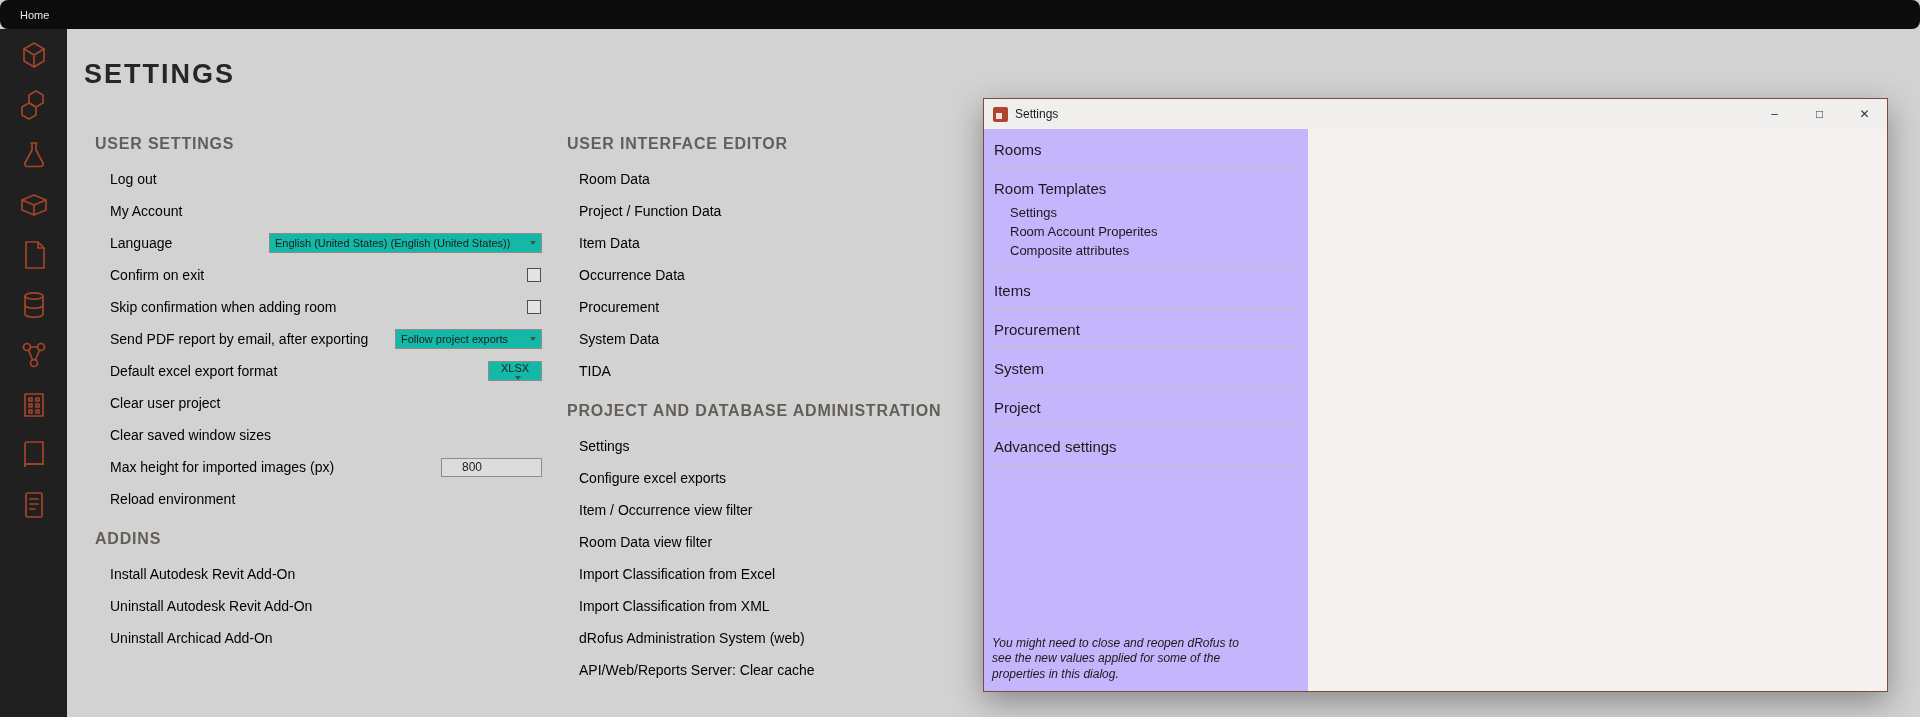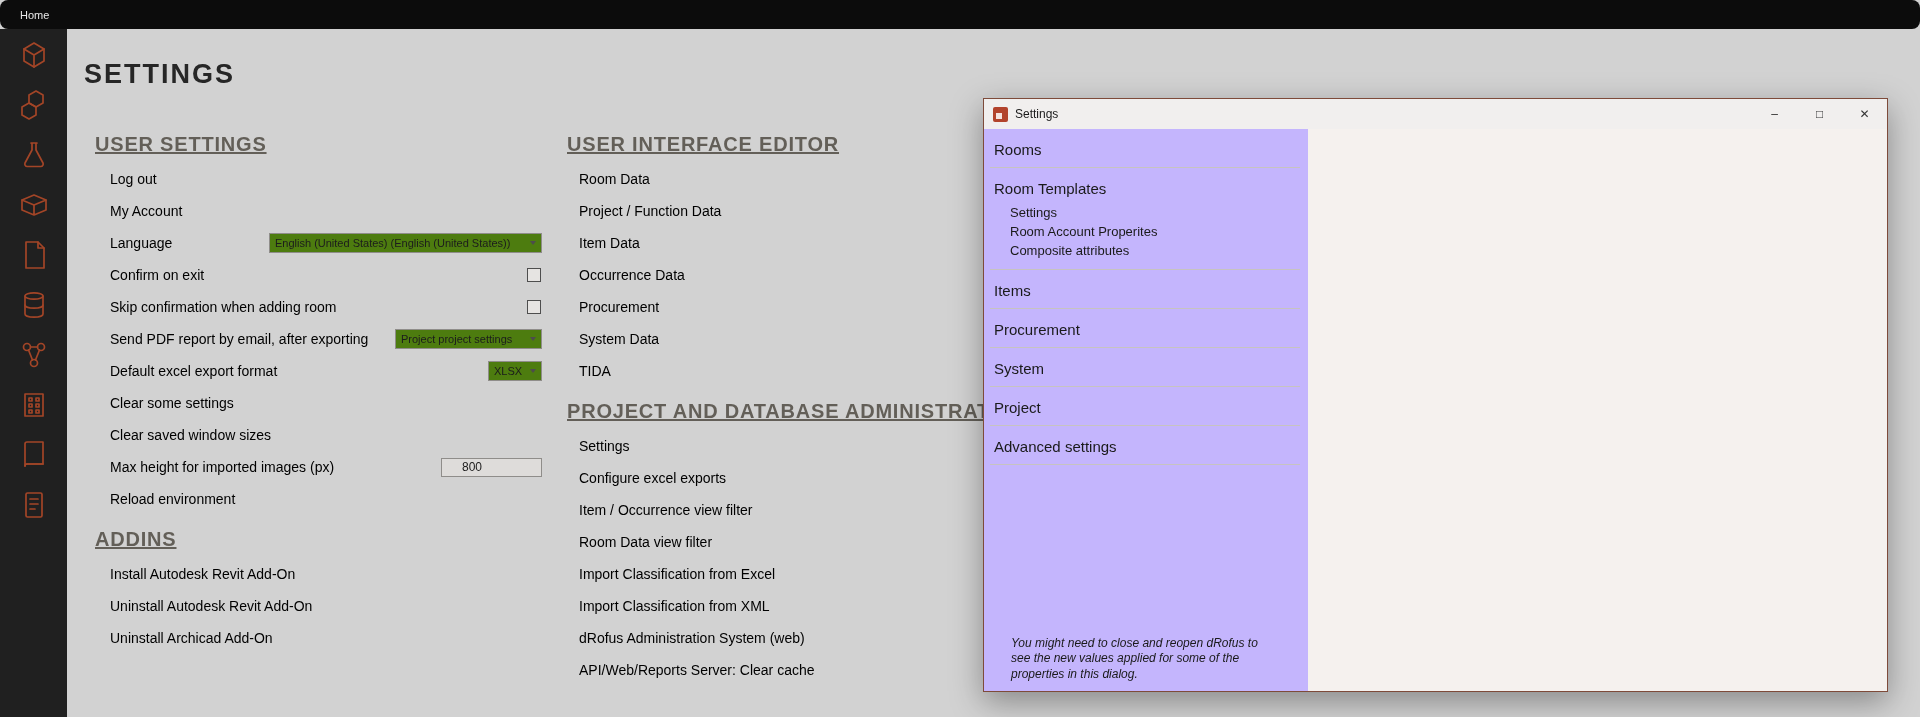--- a/index.html
+++ b/index.html
@@ -35,46 +35,46 @@
   
   .main { position:absolute; top:29px; left:67px; right:0; bottom:0; }
   .page-title {
     position:absolute; left:17px; top:30px;
     font-size:27px; font-weight:600; letter-spacing:2px; color:#262626;
   }
   .col { position:absolute; top:105px; }
   .col1 { left:28px; width:447px; }
   .col2 { left:500px; width:480px; }
   .section-header {
-    font-size:20px; font-weight:700; color:#635f58; letter-spacing:.8px;
-    line-height:20px; margin-bottom:9px;text-decoration:underline;
+    font-size:16px; font-weight:700; color:#635f58; letter-spacing:.8px;
+    line-height:20px; margin-bottom:9px;
   }
   .section-header.mt { margin-top:14px; }
   .row {
     height:32px; display:flex; align-items:center; justify-content:space-between;
     padding-left:15px;
   }
   .col2 .row { padding-left:12px; }
   .link, .label { font-size:14px; color:#000000; white-space:nowrap; }
   .link { cursor:default; }
 
   .dropdown {
-    height:20px; background:#4d7c0f; border:1px solid #8f8d8a;
+    height:20px; background:#14b8a6; border:1px solid #8f8d8a;
     display:flex; align-items:center; justify-content:space-between;
     font-size:11px; color:#1c1c1c; padding:0 5px; cursor:default;
   }
   .dd-text { white-space:nowrap; overflow:hidden; }
   .chev {
     width:0; height:0; margin-left:6px; flex:none;
     border-left:3.5px solid transparent; border-right:3.5px solid transparent;
     border-top:4.5px solid #4d4d4d;
   }
   .w-lang { width:273px; }
   .w-pdf  { width:147px; }
-  .w-xlsx { width:54px; }
+  .w-xlsx { width:54px;flex-direction:column; }
 
   input.cb {
     appearance:none; -webkit-appearance:none;
     width:14px; height:14px; border:1px solid #4e4e4e; background:#e6e4e2; margin:0 1px 0 0;
   }
   input.txt {
     width:101px; height:19px; border:1px solid #8f8d8a; background:#dedcda;
     font-family:"Liberation Sans", sans-serif; font-size:12px; color:#1c1c1c;
     padding:0 20px; outline:none;
   }
@@ -103,21 +103,21 @@
   .nav-group {
     border-bottom:1px solid #c7c3c0; margin-right:8px;
     padding:12px 0 9px 4px;
   }
   .nav-group.first { padding-top:4px; }
   .nav-top { font-size:15px; color:#1a1a1a; cursor:default; }
   .nav-sub { font-size:13px; color:#1a1a1a; line-height:19px; padding-left:16px; cursor:default; }
   .nav-sub.first { margin-top:6px; }
   .dialog-note {
     position:absolute; left:8px; bottom:8px; width:258px;
-    font-size:12px; font-style:italic; color:#1a1a1a; line-height:1.32;margin-left:19px;
+    font-size:12px; font-style:italic; color:#1a1a1a; line-height:1.32;
   }
   .dialog-content { flex:1; background:#f5f1ee; }
 </style>
 </head>
 <body>
 
 <div class="topbar">
   <span class="home-tab">Home</span>
 </div>
 
@@ -209,33 +209,33 @@
       <span class="label">Confirm on exit</span>
       <input type="checkbox" class="cb" style="">
     </div>
     <div class="row">
       <span class="label">Skip confirmation when adding room</span>
       <input type="checkbox" class="cb" style="">
     </div>
     <div class="row">
       <span class="label">Send PDF report by email, after exporting</span>
       <div class="dropdown w-pdf">
-        <span class="dd-text">Project project settings</span>
+        <span class="dd-text">Follow project exports</span>
         <span class="chev"></span>
       </div>
     </div>
     <div class="row">
       <span class="label">Default excel export format</span>
       <div class="dropdown w-xlsx">
         <span class="dd-text">XLSX</span>
         <span class="chev"></span>
       </div>
     </div>
     <div class="row">
-      <span class="link">Clear some settings</span>
+      <span class="link">Clear user project</span>
     </div>
     <div class="row">
       <span class="link">Clear saved window sizes</span>
     </div>
     <div class="row">
       <span class="label">Max height for imported images (px)</span>
       <input type="text" class="txt" value="800" style="">
     </div>
     <div class="row">
       <span class="link">Reload environment</span>

